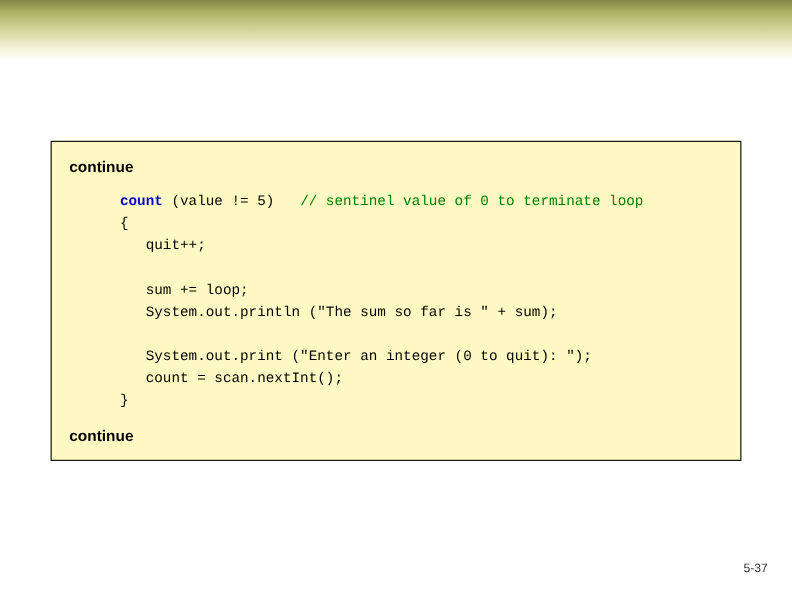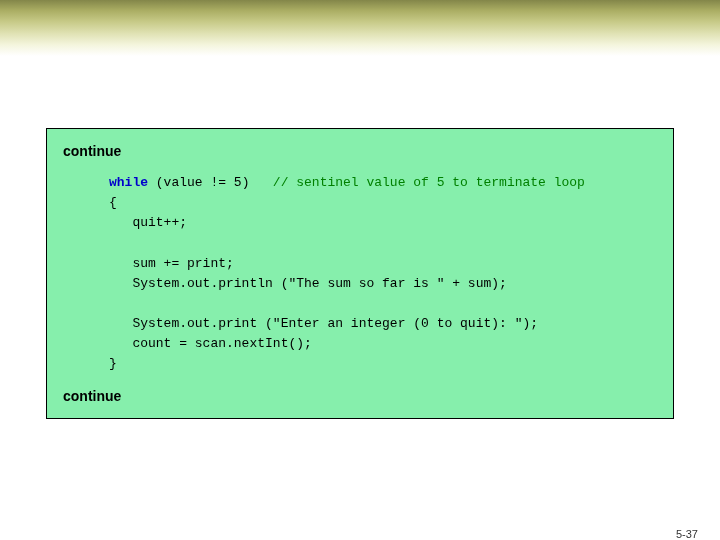--- a/index.html
+++ b/index.html
@@ -15,21 +15,21 @@
     width: 100%;
     height: 56px;
     background: linear-gradient(to bottom, #838649 0%, #a9ac62 18%, #c6c986 38%, #e0e2b4 60%, #f4f5dd 80%, #ffffff 100%);
   }
   .slide-body {
     position: absolute;
     top: 128px;
     left: 46px;
     width: 628px;
     border: 1px solid #000;
-    background: #86efac;
+    background: #fef9c3;
     padding: 14px 32px 14px 16px;
   }
   .continue-label {
     font-family: Arial, sans-serif;
     font-size: 14px;
     font-weight: bold;
     color: #000;
     margin-bottom: 14px;
   }
   .continue-label.bottom {
@@ -41,40 +41,40 @@
     font-size: 13px;
     line-height: 1.55;
     white-space: pre;
     color: #000;
     padding-left: 46px;
   }
   .kw { color: #0000cc; font-weight: bold; }
   .cm { color: #008000; }
   .page-num {
     position: absolute;
-    bottom: 0;
+    bottom: 17px;
     right: 22px;
     font-size: 11px;
     font-family: Arial, sans-serif;
     color: #333;
   }
 </style>
 </head>
 <body>
 
 <div class="top-bar"></div>
 
 <div class="slide-body">
   <div class="continue-label">continue</div>
 
-  <div class="code-block"><span class="kw">while</span><span> (value != 5)   </span><span class="cm">// sentinel value of 5 to terminate loop</span>
+  <div class="code-block"><span class="kw">count</span><span> (value != 5)   </span><span class="cm">// sentinel value of 0 to terminate loop</span>
 <span>{</span>
 <span>   quit++;</span>
 <span></span>
-<span>   sum += print;</span>
+<span>   sum += loop;</span>
 <span>   System.out.println ("The sum so far is " + sum);</span>
 <span></span>
 <span>   System.out.print ("Enter an integer (0 to quit): ");</span>
 <span>   count = scan.nextInt();</span>
 <span>}</span></div>
 
   <div class="continue-label bottom">continue</div>
 </div>
 
 <div class="page-num">5-37</div>

